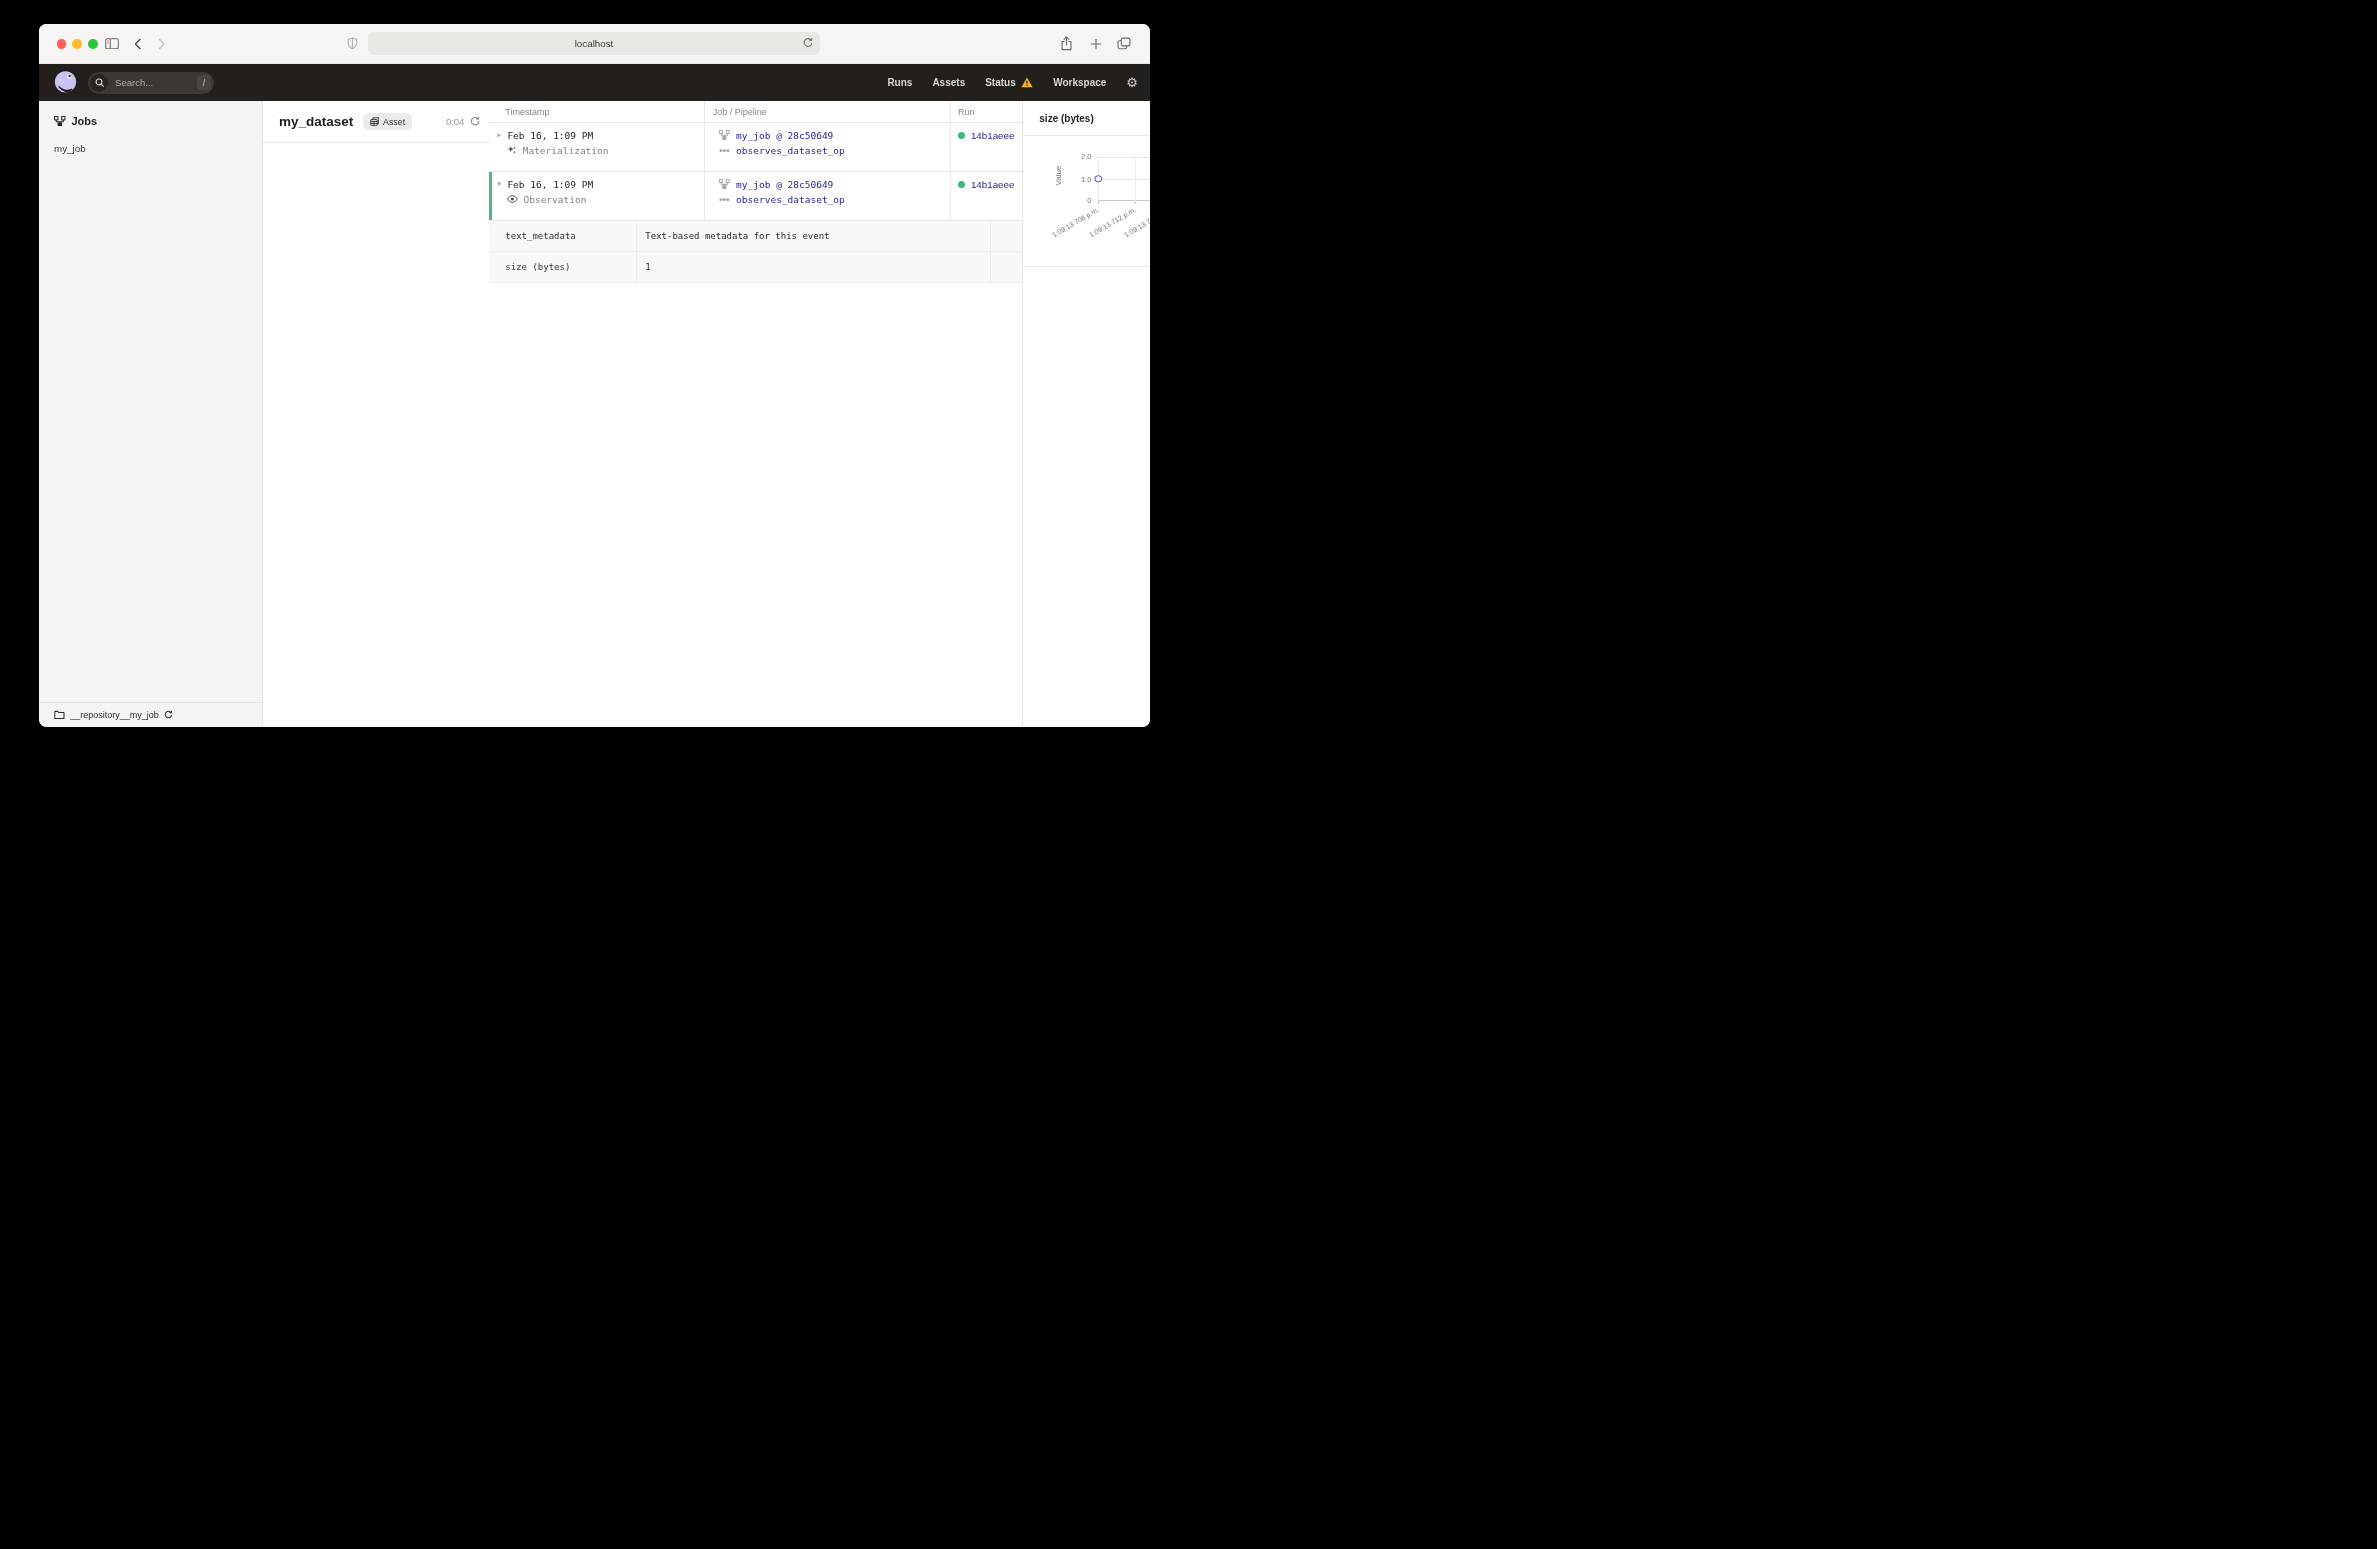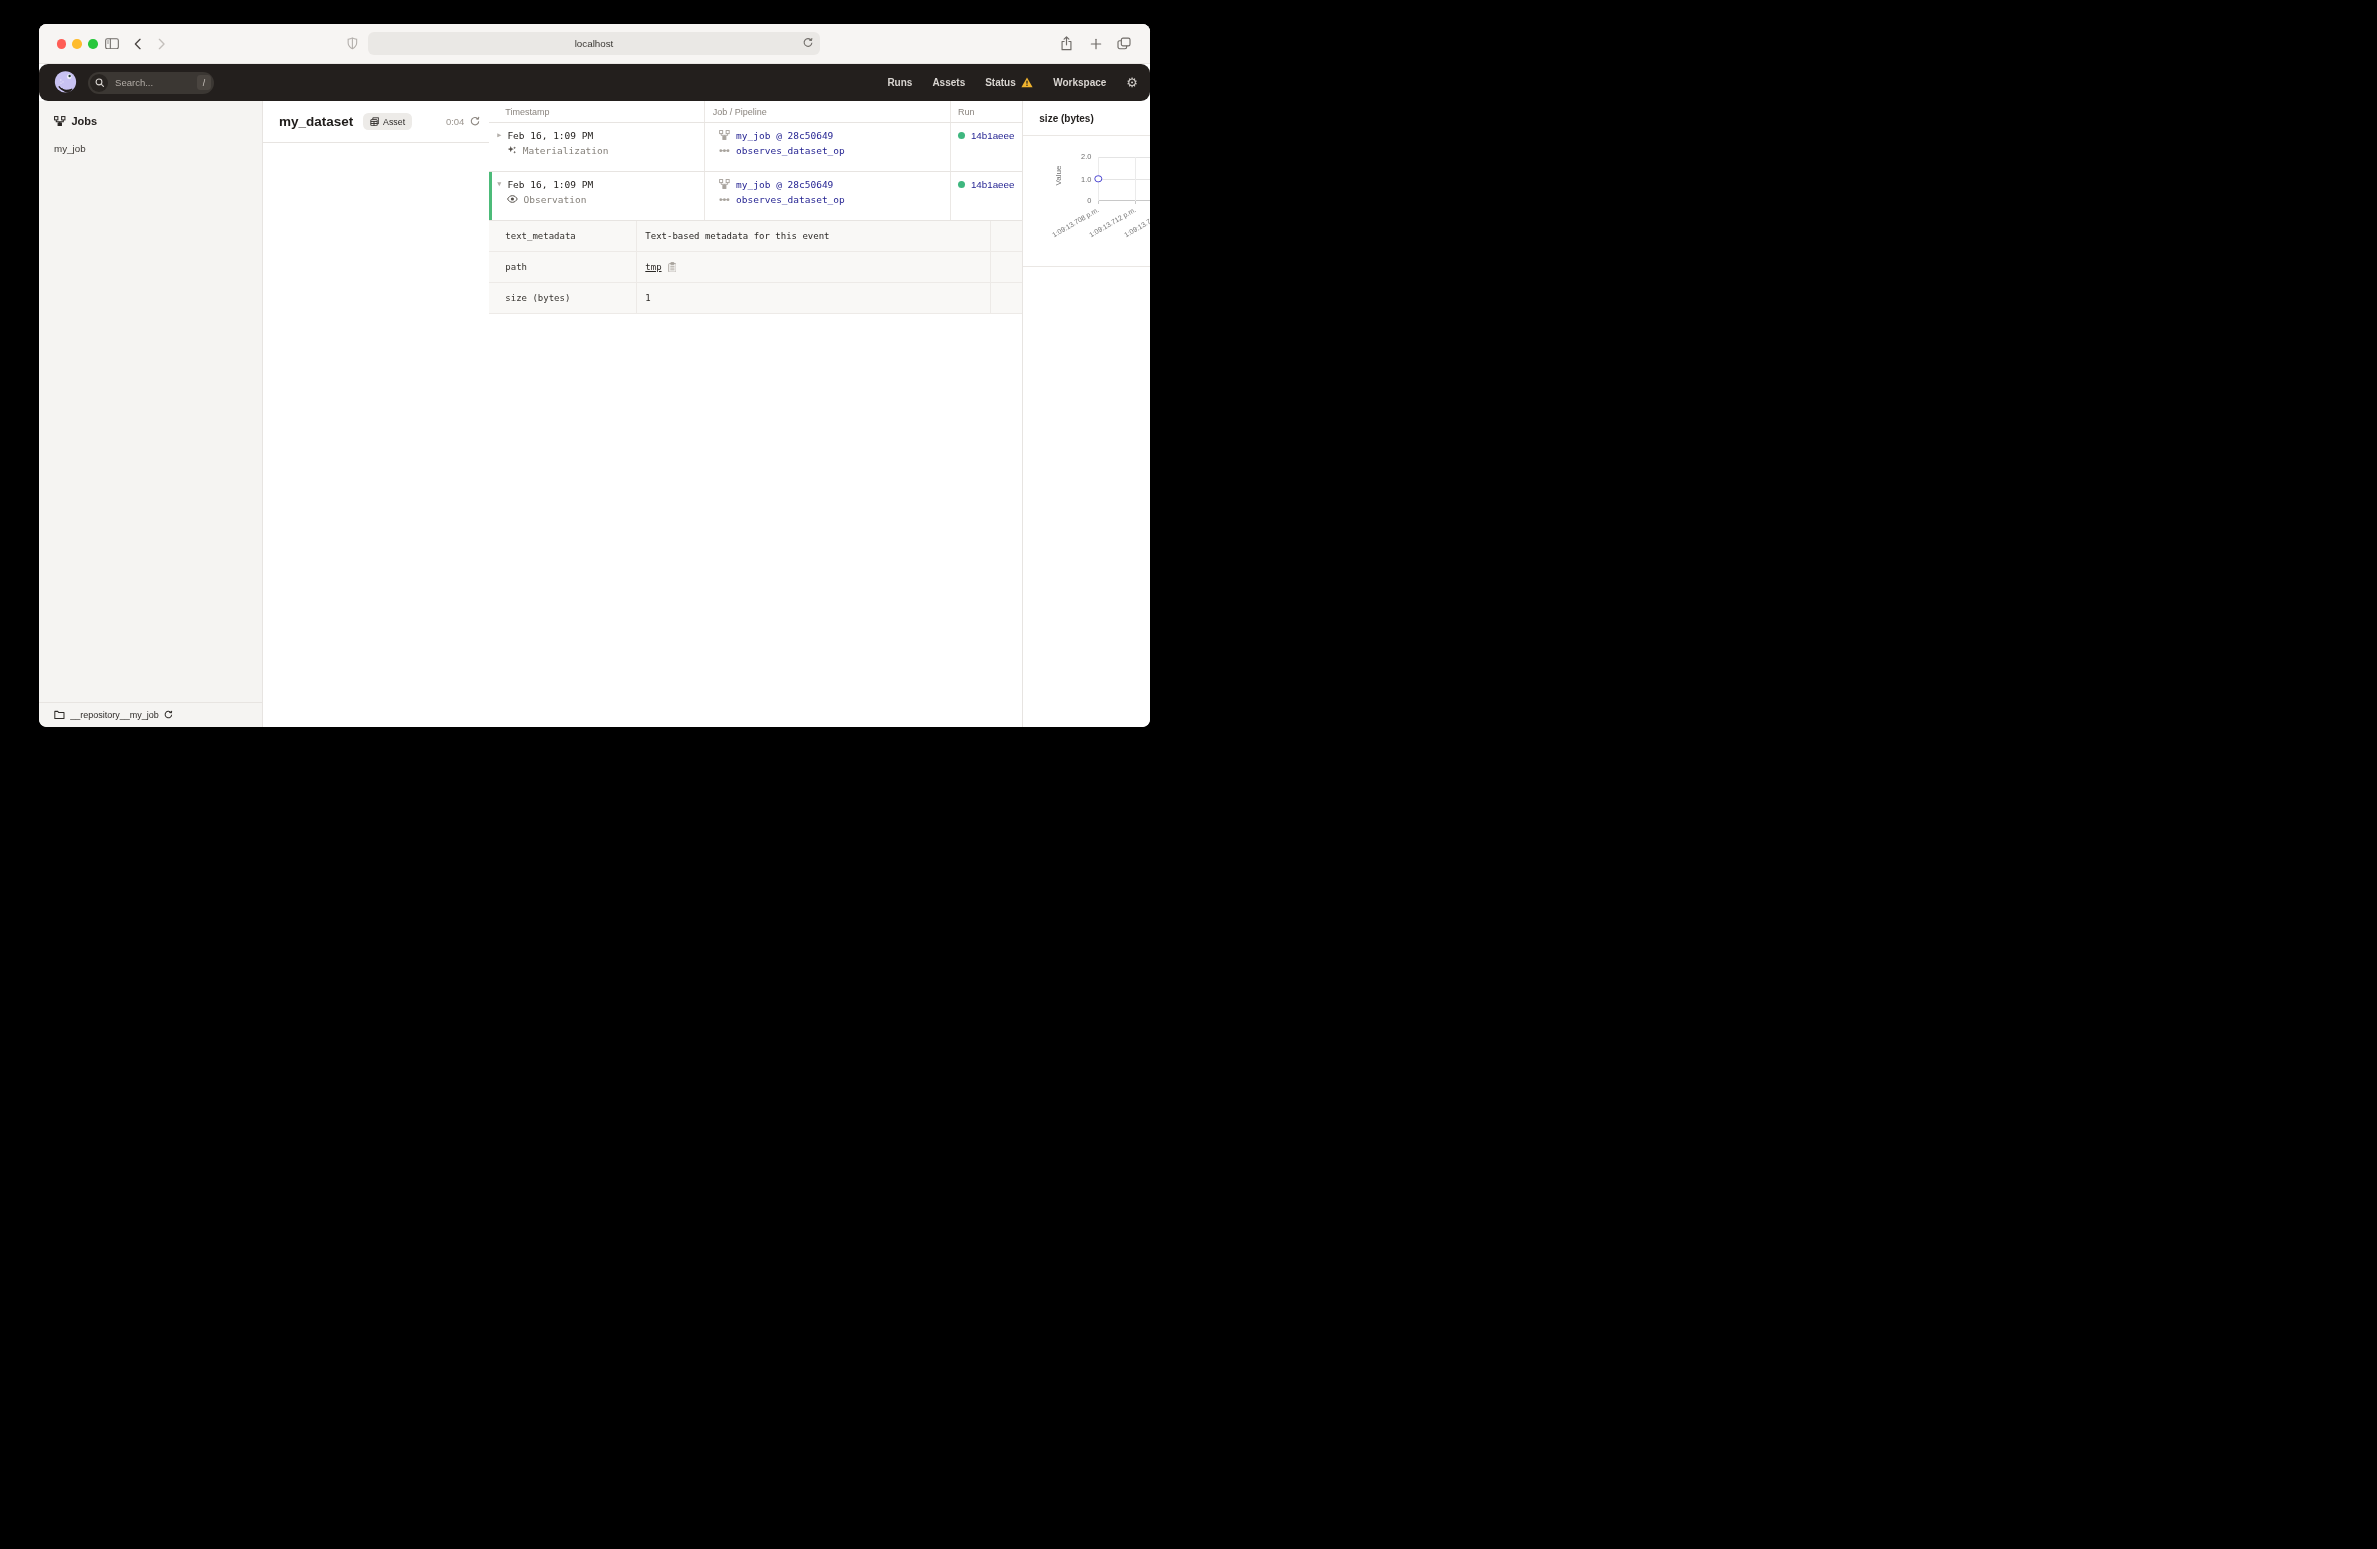--- a/index.html
+++ b/index.html
@@ -11,21 +11,21 @@
   
   .chrome{height:39px;background:#f7f5f3;flex:0 0 auto;position:relative;border-bottom:0.7px solid #e9e6e3;}
   .tl{position:absolute;top:15px;width:9.5px;height:9.5px;border-radius:50%;}
   .tl.r{left:17.6px;background:#ff5d55;} .tl.y{left:33px;background:#febc2e;} .tl.g{left:49px;background:#28c73c;}
   .chromeicon{position:absolute;top:0;height:39px;display:flex;align-items:center;color:#6f6b67;}
   .urlbar{position:absolute;left:329px;top:8px;width:452px;height:23px;border-radius:6px;background:#eae8e5;
           display:flex;align-items:center;justify-content:center;color:#3a3733;font-size:9.8px;}
   .urlbar .reload{position:absolute;right:6.8px;top:5.4px;color:#6f6b67;}
 
   
-  .appheader{height:37px;background:#231f1d;flex:0 0 auto;display:flex;align-items:center;position:relative;border-radius:9px;}
+  .appheader{height:37px;background:#231f1d;flex:0 0 auto;display:flex;align-items:center;position:relative;}
   .logo{margin-left:13.5px;flex:0 0 auto;}
   .searchpill{margin-left:10.8px;width:126px;height:22px;border-radius:11.5px;background:#3b3733;display:flex;align-items:center;cursor:text;}
   .searchcircle{width:18px;height:18px;border-radius:50%;background:#282421;margin-left:2px;display:flex;align-items:center;justify-content:center;color:#d8d4d0;}
   .searchph{margin-left:6.8px;color:#b3ada7;font-size:9.5px;}
   .slash{margin-left:auto;margin-right:3.4px;min-width:14px;height:15.6px;border-radius:3.4px;background:#4a4540;color:#cfc9c3;
          display:flex;align-items:center;justify-content:center;font-size:8.8px;}
   .nav{margin-left:auto;display:flex;align-items:center;gap:20px;margin-right:12px;}
   .navitem{color:#d9d5d1;font-size:10px;font-weight:600;display:flex;align-items:center;gap:5.4px;cursor:pointer;}
   .gear{color:#d0ccc8;font-size:13px;cursor:pointer;line-height:1;}
 
@@ -372,36 +372,20 @@
             </div>
 
             <div class="mdrow">
               <div class="mdkey">text_metadata</div>
               <div class="mdval">
                   <span>Text-based metadata for this event</span>
                 </div>
               <div class="mdend"></div>
             </div>
             <div class="mdrow">
-              <div class="mdkey">path</div>
-              <div class="mdval">
-                <span class="mdlink">tmp</span>
-                <span class="iconmut">
-                  <svg width="8.8" height="10.8" viewBox="0 0 13 16" fill="none" stroke="currentColor" stroke-width="1.3">
-                    <rect x="1" y="2.4" width="11" height="12.6" rx="1"></rect>
-                    <rect x="4" y="0.8" width="5" height="3" rx="0.8" fill="currentColor"></rect>
-                    <line x1="3.4" y1="6.4" x2="9.6" y2="6.4"></line>
-                      <line x1="3.4" y1="9" x2="9.6" y2="9"></line>
-                      <line x1="3.4" y1="11.6" x2="9.6" y2="11.6"></line>
-                  </svg>
-                </span>
-              </div>
-              <div class="mdend"></div>
-            </div>
-            <div class="mdrow">
               <div class="mdkey">size (bytes)</div>
               <div class="mdval">
                   <span>1</span>
                 </div>
               <div class="mdend"></div>
             </div>
           </div>
 
           <div class="chartpanel">
             <div class="sectionhead">size (bytes)</div>

